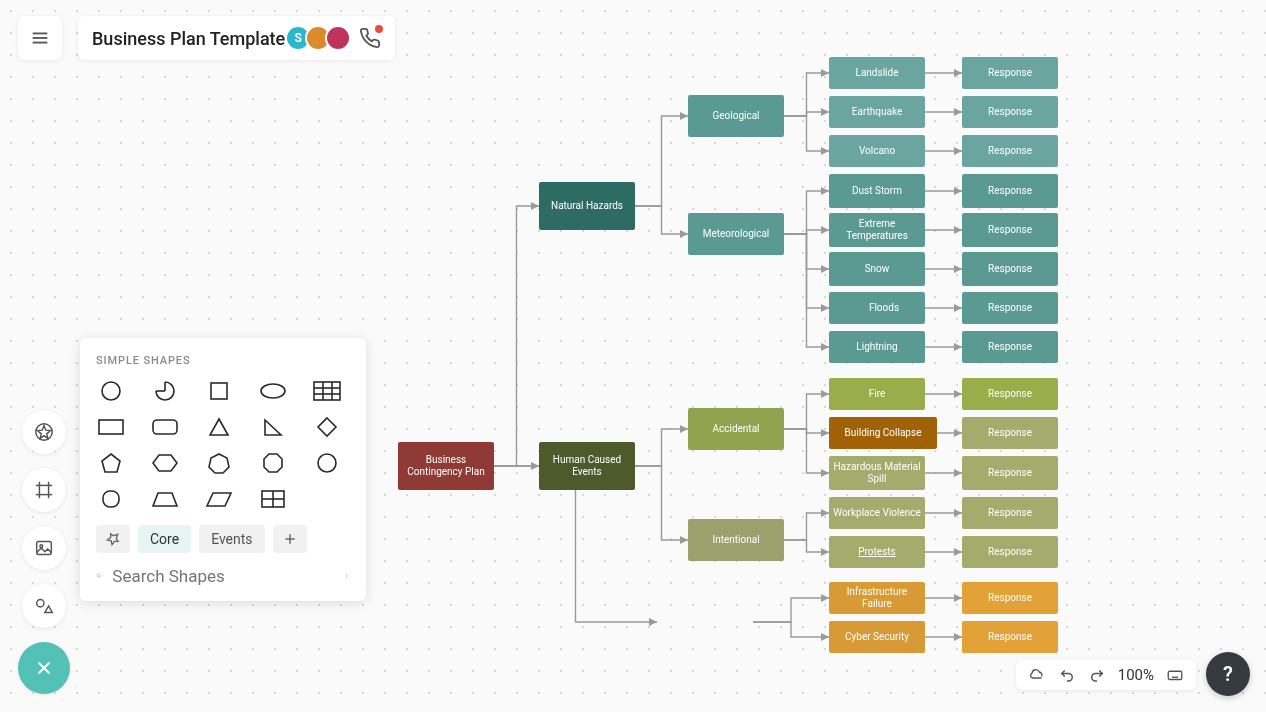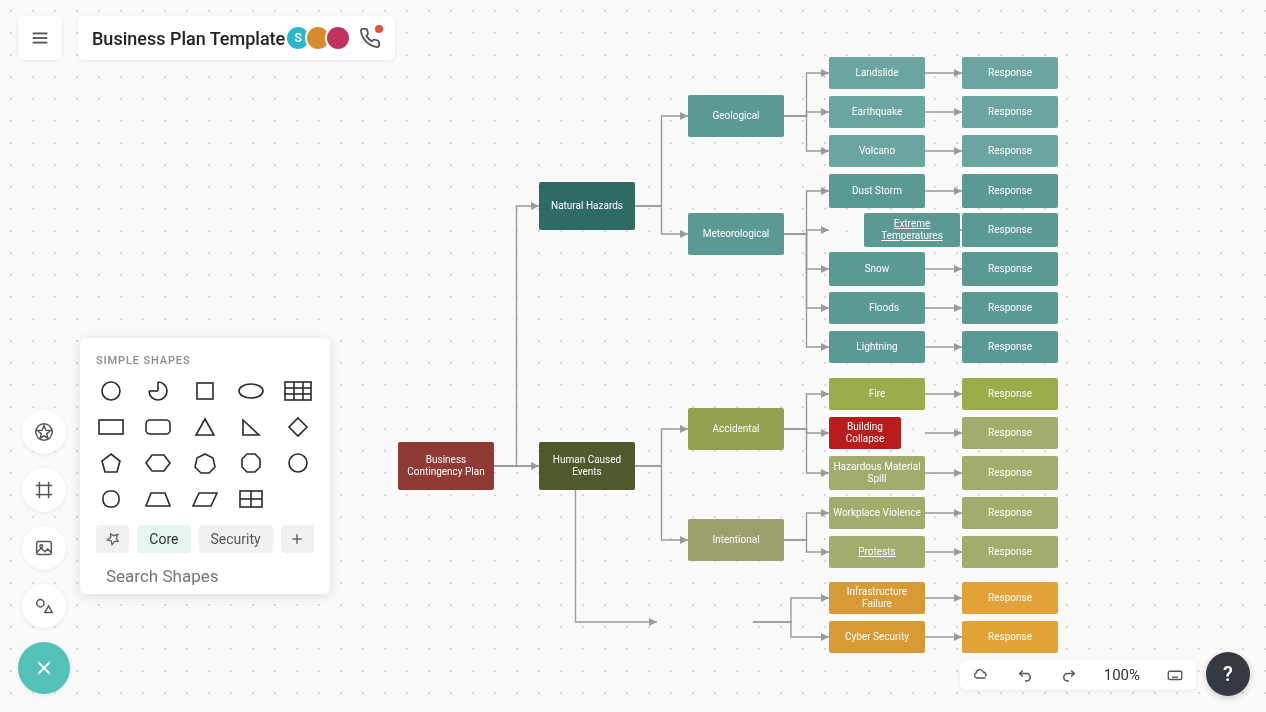--- a/index.html
+++ b/index.html
@@ -65,25 +65,25 @@
     display:flex; align-items:center; justify-content:center;
     color:#555; cursor:pointer;
   }
   .rail-btn.close { background:#54c1b6; color:#fff; width:52px; height:52px; }
   .rail-btn svg { width:22px; height:22px; }
 
   
   .shapes-panel {
     position:absolute;
     left:80px; top:338px;
-    width:250px;
+    width:286px;
     background:#fff;
     border-radius:6px;
     box-shadow:0 2px 12px rgba(0,0,0,0.12);
-    padding: 16px 16px 7px 16px;
+    padding: 16px 16px 14px 16px;
   }
   .panel-heading { font-size:11px; letter-spacing:0.08em; color:#8a8a8a; font-weight:500; margin-bottom:12px; }
   .shape-grid { display:grid; grid-template-columns: repeat(5, 1fr); gap:12px 16px; margin-bottom:14px; }
   .shape-cell { width:30px; height:24px; display:flex; align-items:center; justify-content:center; cursor:pointer; }
   .shape-cell svg { stroke:#2a2a2a; fill:none; stroke-width:1.6; }
   .tab-row { display:flex; gap:8px; margin-bottom:12px; }
   .tab-chip { padding:6px 12px; border-radius:4px; font-size:14px; color:#555; background:#f1f1f1; cursor:pointer; display:flex; align-items:center; justify-content:center; }
   .tab-chip.active { background:#e6f5f2; color:#333; }
   .tab-chip.icon { width:34px; padding:6px 0; }
   .search-row { display:flex; align-items:center; gap:8px; }
@@ -105,21 +105,21 @@
     border-radius:2px;
     line-height:1.2;
     padding: 0 4px;
     pointer-events:auto;
   }
 
   
   .br-controls {
     position:absolute;
     right:70px; bottom:22px;
-    display:flex; align-items:center; gap:26px;
+    display:flex; align-items:center; gap:12px;
     background:#fff;
     border-radius:6px;
     padding:6px 12px;
     box-shadow:0 1px 4px rgba(0,0,0,0.08);
     font-size:15px; color:#333;
   }
   .br-controls svg { width:18px; height:18px; color:#555; }
   .help-btn {
     position:absolute; right:16px; bottom:16px;
     width:44px; height:44px; border-radius:50%;
@@ -306,21 +306,21 @@
       </div>
     <div class="shape-cell"></div>
   </div>
   <div class="tab-row">
     <div class="tab-chip icon">
       <svg width="16" height="16" viewBox="0 0 24 24" fill="none" stroke="#666" stroke-width="2">
           <path d="M12 2l3 6 5 1-4 4 1 6-5-3-5 3 1-6-4-4 5-1z" transform="rotate(45 12 12)"></path>
         </svg>
     </div>
     <div class="tab-chip active">Core</div>
-    <div class="tab-chip">Security</div>
+    <div class="tab-chip">Events</div>
     <div class="tab-chip icon">
       <svg width="14" height="14" viewBox="0 0 24 24" fill="none" stroke="#666" stroke-width="2.5">
           <line x1="12" y1="4" x2="12" y2="20"></line>
           <line x1="4" y1="12" x2="20" y2="12"></line>
         </svg>
     </div>
   </div>
   <div class="search-row">
     <svg class="search-icon" viewBox="0 0 24 24" fill="none" stroke="currentColor" stroke-width="2">
         <circle cx="10" cy="10" r="6"></circle>
@@ -391,31 +391,31 @@
     <div class="node" style="left: 688px; top: 408px; width: 96px; height: 42px; background: rgb(146, 162, 78);">Accidental</div>
     <div class="node" style="left: 688px; top: 519px; width: 96px; height: 42px; background: rgb(155, 160, 108);">Intentional</div>
     <div class="node" style="left: 829px; top: 57px; width: 96px; height: 32px; background: rgb(106, 166, 159);">Landslide</div>
     <div class="node" style="left: 962px; top: 57px; width: 96px; height: 32px; background: rgb(106, 166, 159);">Response</div>
     <div class="node" style="left: 829px; top: 96px; width: 96px; height: 32px; background: rgb(106, 166, 159);">Earthquake</div>
     <div class="node" style="left: 962px; top: 96px; width: 96px; height: 32px; background: rgb(106, 166, 159);">Response</div>
     <div class="node" style="left: 829px; top: 135px; width: 96px; height: 32px; background: rgb(106, 166, 159);">Volcano</div>
     <div class="node" style="left: 962px; top: 135px; width: 96px; height: 32px; background: rgb(106, 166, 159);">Response</div>
     <div class="node" style="left: 829px; top: 174px; width: 96px; height: 34px; background: rgb(91, 154, 147);">Dust Storm</div>
     <div class="node" style="left: 962px; top: 174px; width: 96px; height: 34px; background: rgb(91, 154, 147);">Response</div>
-    <div class="node" style="left: 864px; top: 213px; width: 96px; height: 34px; background: rgb(91, 154, 147); text-decoration: underline;">Extreme Temperatures</div>
+    <div class="node" style="left: 829px; top: 213px; width: 96px; height: 34px; background: rgb(91, 154, 147);">Extreme Temperatures</div>
     <div class="node" style="left: 962px; top: 213px; width: 96px; height: 34px; background: rgb(91, 154, 147);">Response</div>
     <div class="node" style="left: 829px; top: 252px; width: 96px; height: 34px; background: rgb(91, 154, 147);">Snow</div>
     <div class="node" style="left: 962px; top: 252px; width: 96px; height: 34px; background: rgb(91, 154, 147);">Response</div>
     <div class="node" style="left: 829px; top: 292px; width: 96px; height: 32px; background: rgb(91, 154, 147); padding-left: 18px;">Floods</div>
     <div class="node" style="left: 962px; top: 292px; width: 96px; height: 32px; background: rgb(91, 154, 147);">Response</div>
     <div class="node" style="left: 829px; top: 331px; width: 96px; height: 32px; background: rgb(91, 154, 147);">Lightning</div>
     <div class="node" style="left: 962px; top: 331px; width: 96px; height: 32px; background: rgb(91, 154, 147);">Response</div>
     <div class="node" style="left: 829px; top: 378px; width: 96px; height: 32px; background: rgb(153, 173, 74);">Fire</div>
     <div class="node" style="left: 962px; top: 378px; width: 96px; height: 32px; background: rgb(153, 173, 74);">Response</div>
-    <div class="node" style="left: 829px; top: 417px; width: 72px; height: 32px; background: #b91c1c;">Building Collapse</div>
+    <div class="node" style="left: 829px; top: 417px; width: 108px; height: 32px; background: #a16207;">Building Collapse</div>
     <div class="node" style="left: 962px; top: 417px; width: 96px; height: 32px; background: rgb(163, 172, 109);">Response</div>
     <div class="node" style="left: 829px; top: 456px; width: 96px; height: 34px; background: rgb(163, 172, 109);">Hazardous Material Spill</div>
     <div class="node" style="left: 962px; top: 456px; width: 96px; height: 34px; background: rgb(163, 172, 109);">Response</div>
     <div class="node" style="left: 829px; top: 497px; width: 96px; height: 32px; background: rgb(163, 172, 109);">Workplace Violence</div>
     <div class="node" style="left: 962px; top: 497px; width: 96px; height: 32px; background: rgb(163, 172, 109);">Response</div>
     <div class="node" style="left: 829px; top: 536px; width: 96px; height: 32px; background: rgb(163, 172, 109); text-decoration: underline;">Protests</div>
     <div class="node" style="left: 962px; top: 536px; width: 96px; height: 32px; background: rgb(163, 172, 109);">Response</div>
     <div class="node" style="left: 829px; top: 582px; width: 96px; height: 32px; background: rgb(215, 154, 52);">Infrastructure Failure</div>
     <div class="node" style="left: 962px; top: 582px; width: 96px; height: 32px; background: rgb(226, 162, 56);">Response</div>
     <div class="node" style="left: 829px; top: 621px; width: 96px; height: 32px; background: rgb(215, 154, 52);">Cyber Security</div>

